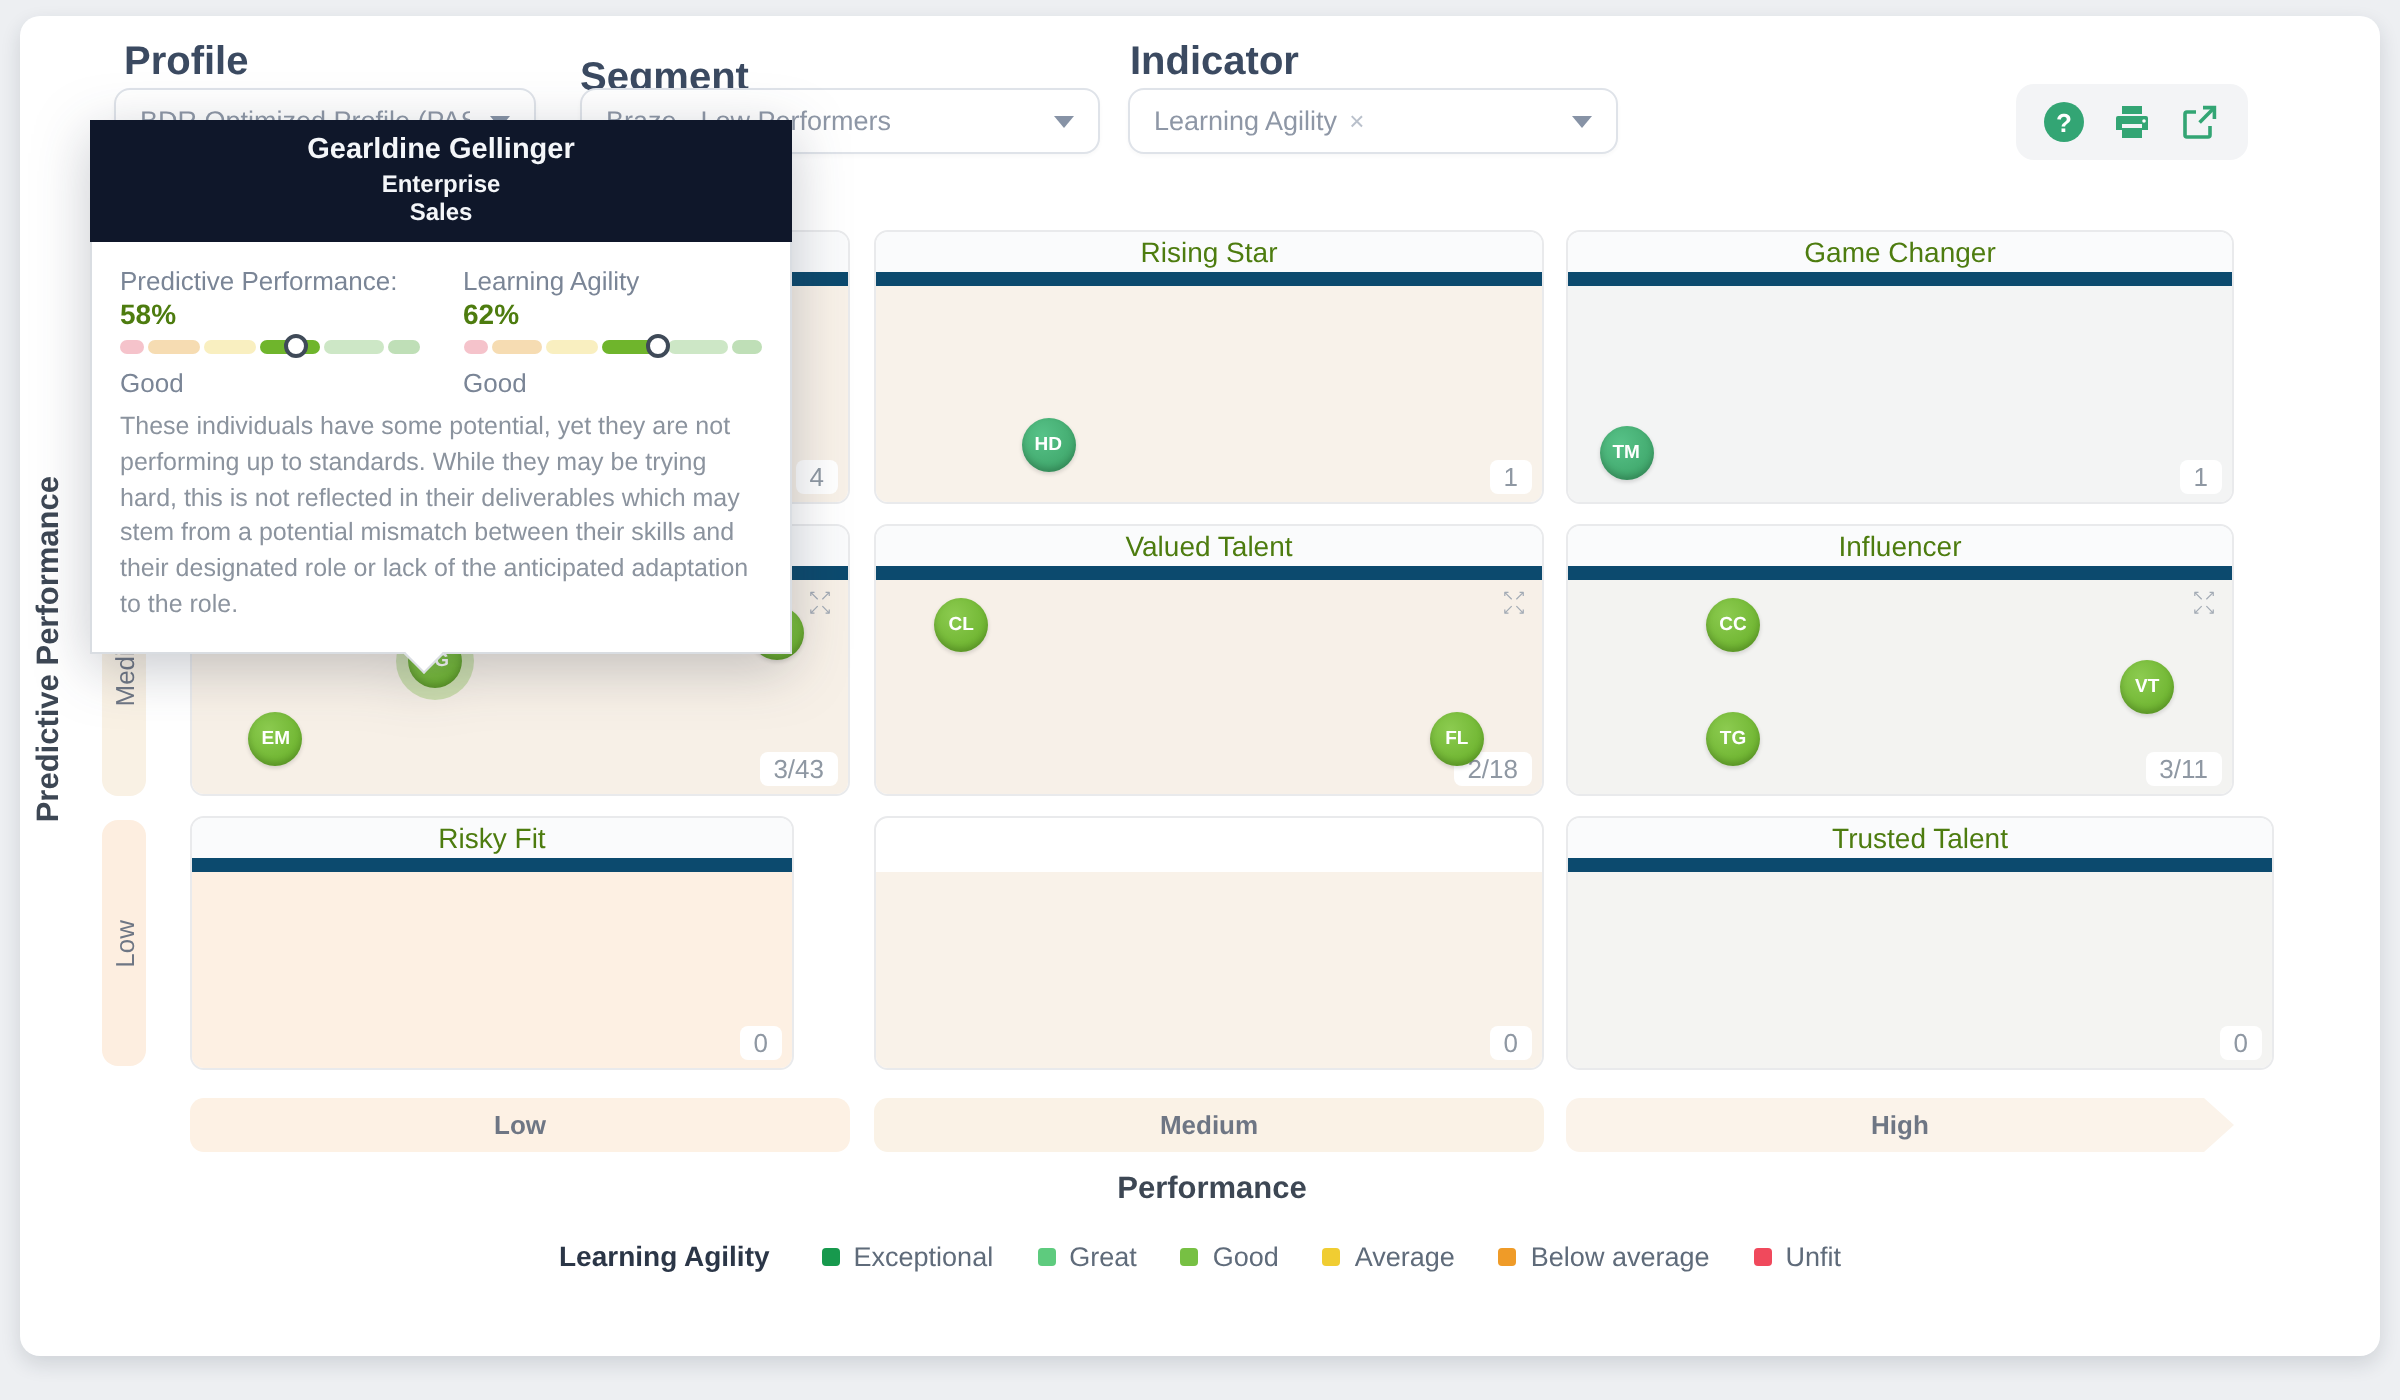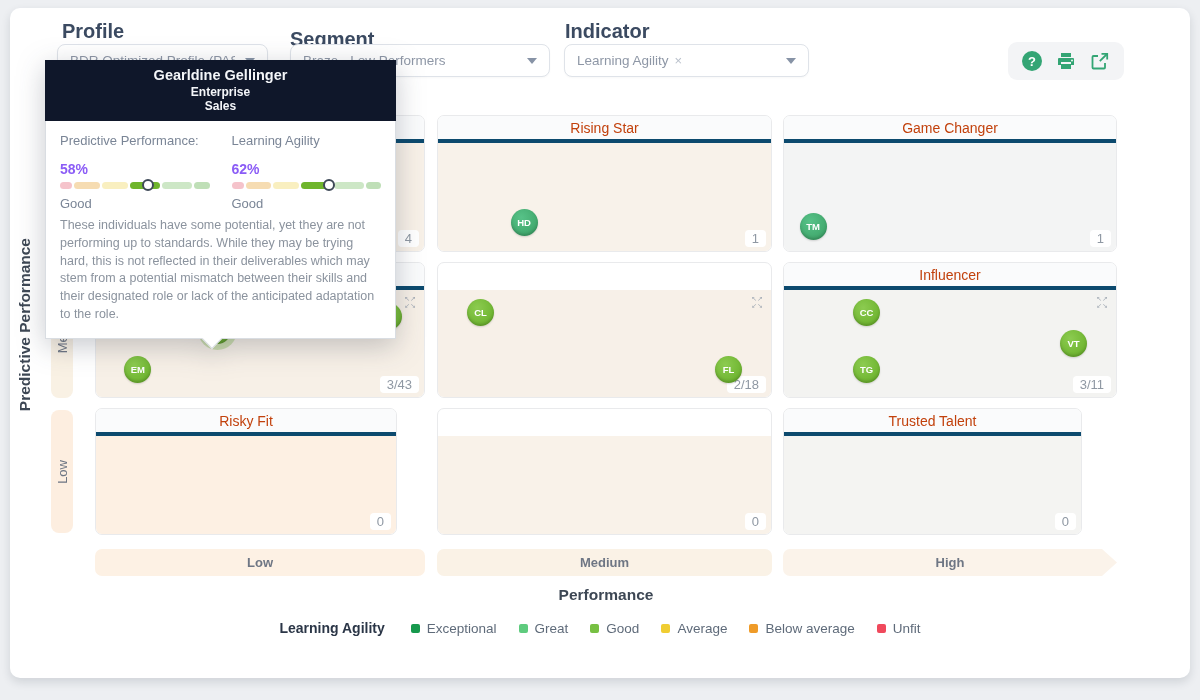--- a/index.html
+++ b/index.html
@@ -17,22 +17,22 @@
   .dd-val { white-space:nowrap; overflow:hidden; }
 
   .toolbar { position:absolute; left:1008px; top:42px; width:116px; height:38px; background:#f3f4f6; border-radius:9px;
              display:flex; align-items:center; justify-content:space-evenly; }
   .tb-help { width:20px; height:20px; border-radius:50%; background:#33a574; color:#fff; font-size:13px; font-weight:700;
              display:flex; align-items:center; justify-content:center; cursor:pointer; }
   .tb-ic { width:20px; height:20px; cursor:pointer; display:block; }
 
   
   .cell { position:absolute; background:#fff; border:1px solid #e9eaec; border-radius:7px; overflow:hidden; cursor:pointer; }
-  .cell-header { height:27px; background:#fafbfc; border-bottom:4px solid #0c4a6e; display:flex; align-items:center; justify-content:center;
-                 font-size:14px; color:#c2410c; }
+  .cell-header { height:27px; background:#fafbfc; border-bottom:7px solid #0c4a6e; display:flex; align-items:center; justify-content:center;
+                 font-size:14px; color:#4d7c0f; }
   .cell-body { position:absolute; left:0; top:27px; right:0; bottom:0; }
   .cell-count { position:absolute; right:5px; bottom:4px; background:#ffffff; border-radius:4px; padding:1px 7px;
                 font-size:13px; color:#8f98a3; }
   .expand { position:absolute; right:7px; top:33px; width:14px; height:13px; color:#a3abb5; font-size:7px; line-height:6.5px;
             letter-spacing:0; cursor:pointer; text-align:center; }
 
   .avatar { position:absolute; width:27px; height:27px; border-radius:50%; display:flex; align-items:center; justify-content:center;
             color:#fff; font-size:9.5px; font-weight:700; cursor:pointer; box-shadow:inset 0 -2px 3px rgba(0,0,0,.18), 0 1px 2px rgba(0,0,0,.15); z-index:6; }
   .avatar.hl { box-shadow:0 0 0 6px rgba(120,185,60,.33), inset 0 -2px 3px rgba(0,0,0,.18); }
 
@@ -55,21 +55,21 @@
   
   .tooltip { position:absolute; left:45px; top:60px; width:351px; z-index:50; filter:drop-shadow(0 7px 14px rgba(30,40,60,.25)); }
   .tt-head { background:#0f172a; color:#f4f6f9; text-align:center; padding:7px 10px 8px; }
   .tt-name { font-size:14.5px; font-weight:700; }
   .tt-org  { font-size:12px; font-weight:600; margin-top:2px; }
   .tt-dept { font-size:12px; font-weight:600; }
   .tt-body { background:#fff; border:1px solid #d9dde2; border-top:none; padding:12px 14px 14px; }
   .tt-metrics { display:flex; gap:22px; }
   .tt-metric { flex:1; }
   .tt-mlabel { font-size:13px; color:#7a8596; }
-  .tt-mvalue { font-size:14px; font-weight:700; color:#8b5cf6; margin-top:13px; }
+  .tt-mvalue { font-size:14px; font-weight:700; color:#4d7c0f; margin-top:1px; }
   .tt-bar { position:relative; display:flex; gap:2px; height:7px; margin-top:5px; }
   .tt-seg { border-radius:3.5px; height:7px; }
   .tt-marker { position:absolute; top:-3px; width:12px; height:12px; border-radius:50%; background:#fff; border:2.5px solid #3f4a58; transform:translateX(-6px); }
   .tt-rating { font-size:13px; color:#7a8596; margin-top:7px; }
   .tt-perf { font-size:13px; color:#7a8596; margin-top:14px; }
   .tt-rect { font-size:13px; font-weight:700; color:#3d4754; margin-top:10px; }
   .tt-text { font-size:12.5px; color:#8b939e; line-height:1.42; margin-top:6px; }
   .tt-caret { position:absolute; left:160px; bottom:-7px; width:14px; height:14px; background:#fff; border-right:1px solid #d9dde2; border-bottom:1px solid #d9dde2; transform:rotate(45deg); }
 </style>
 </head>
@@ -125,40 +125,41 @@
         <div class="cell-body" style="background: rgb(243, 244, 244);"></div>
         <div class="cell-count">1</div>
       </div>
       <div class="cell" style="left: 95px; top: 262px; width: 330px; height: 136px;">
         <div class="cell-header"></div>
         <div class="cell-body" style="background: rgb(247, 240, 231);"></div>
         <div class="cell-count">3/43</div>
         <div class="expand">↖↗<br>↙↘</div>
       </div>
       <div class="cell" style="left: 437px; top: 262px; width: 335px; height: 136px;">
+        <div class="cell-header">Valued Talent</div>
         <div class="cell-body" style="background: rgb(247, 240, 232);"></div>
         <div class="cell-count">2/18</div>
         <div class="expand">↖↗<br>↙↘</div>
       </div>
       <div class="cell" style="left: 783px; top: 262px; width: 334px; height: 136px;">
         <div class="cell-header">Influencer</div>
         <div class="cell-body" style="background: rgb(243, 243, 241);"></div>
         <div class="cell-count">3/11</div>
         <div class="expand">↖↗<br>↙↘</div>
       </div>
       <div class="cell" style="left: 95px; top: 408px; width: 302px; height: 127px;">
         <div class="cell-header">Risky Fit</div>
         <div class="cell-body" style="background: rgb(253, 240, 227);"></div>
         <div class="cell-count">0</div>
       </div>
       <div class="cell" style="left: 437px; top: 408px; width: 335px; height: 127px;">
         <div class="cell-body" style="background: rgb(249, 242, 233);"></div>
         <div class="cell-count">0</div>
       </div>
-      <div class="cell" style="left: 783px; top: 408px; width: 299px; height: 127px;">
+      <div class="cell" style="left: 783px; top: 408px; width: 354px; height: 127px;">
         <div class="cell-header">Trusted Talent</div>
         <div class="cell-body" style="background: rgb(244, 244, 242);"></div>
         <div class="cell-count">0</div>
       </div>
       <div class="avatar" style="left: 510.6px; top: 208.8px; background: radial-gradient(circle at 38% 32%, rgb(87, 194, 136), rgb(56, 158, 98));">HD</div>
       <div class="avatar" style="left: 799.56px; top: 213.2px; background: radial-gradient(circle at 38% 32%, rgb(87, 194, 136), rgb(56, 158, 98));">TM</div>
       <div class="avatar" style="left: 375.2px; top: 302.75px; background: radial-gradient(circle at 38% 32%, rgb(140, 203, 80), rgb(99, 172, 36));"></div>
       <div class="avatar hl" style="left: 203.6px; top: 316.92px; background: radial-gradient(circle at 38% 32%, rgb(140, 203, 80), rgb(99, 172, 36));">GG</div>
       <div class="avatar" style="left: 124.4px; top: 356.16px; background: radial-gradient(circle at 38% 32%, rgb(140, 203, 80), rgb(99, 172, 36));">EM</div>
       <div class="avatar" style="left: 467.05px; top: 299.48px; background: radial-gradient(circle at 38% 32%, rgb(140, 203, 80), rgb(99, 172, 36));">CL</div>

